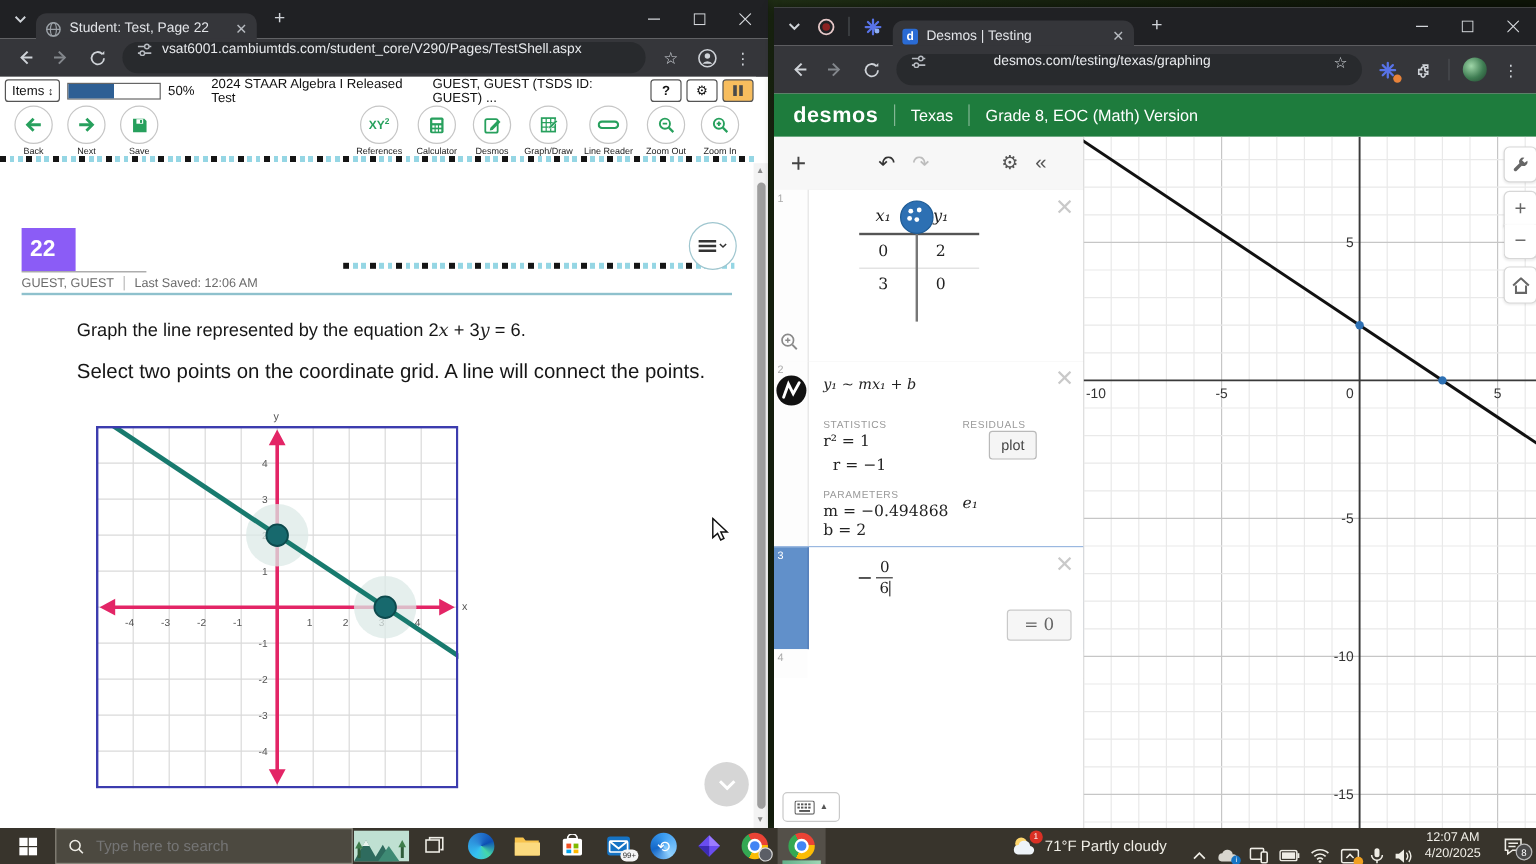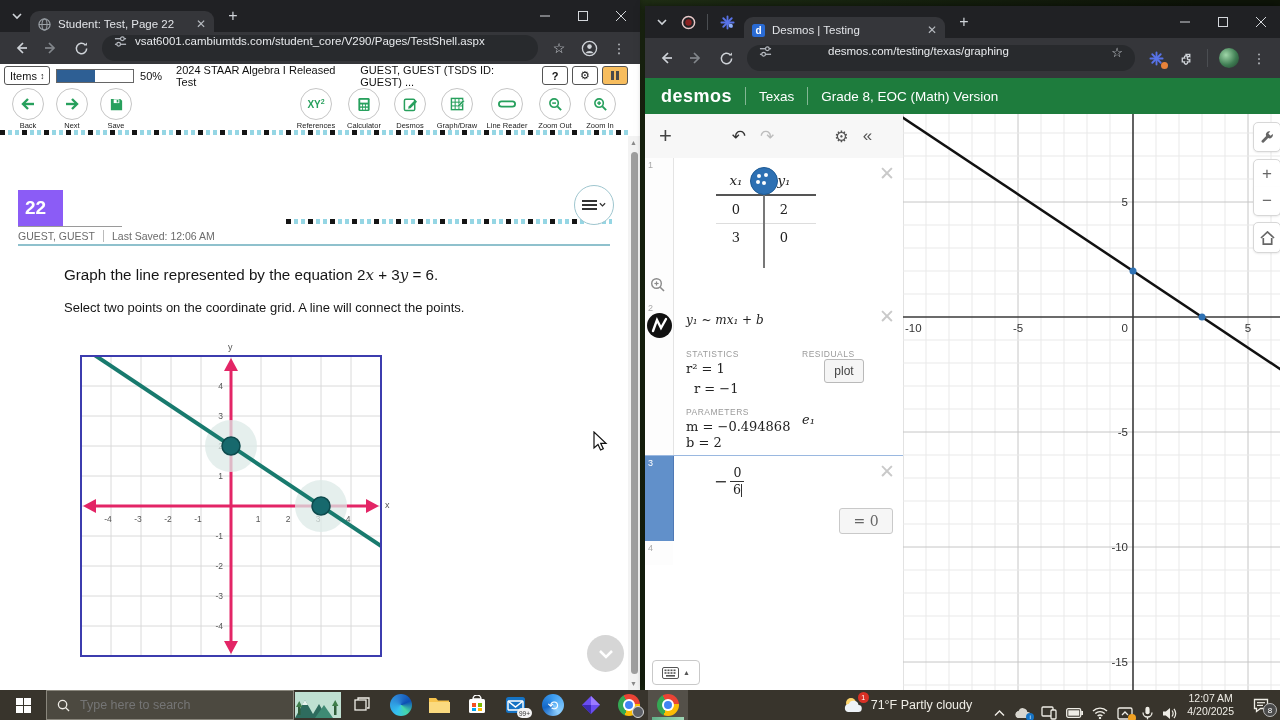--- a/index.html
+++ b/index.html
@@ -315,21 +315,21 @@
     <span>
         <svg width="7" height="6" viewBox="0 0 8 6">
           <path d="M1 1l3 3 3-3" fill="none" stroke="#333" stroke-width="1.4"></path>
         </svg>
       </span>
   </div>
 
   <div class="abs" style="left:64px;top:266px;width:540px;font-size:15.2px;color:#161616;">
     <span>Graph the line represented by the equation 2</span><i class="math" style="font-size:15px;">x</i><span> + 3</span><i class="math" style="font-size:15px;">y</i><span> = 6.</span>
   </div>
-  <div class="abs" style="left:64px;top:300px;width:540px;font-size:13px;color:#161616;">Select two points on the coordinate grid. A line will connect the points.</div>
+  <div class="abs" style="left:64px;top:300px;width:540px;font-size:17px;color:#161616;">Select two points on the coordinate grid. A line will connect the points.</div>
 
   <svg id="staar-svg" class="abs" width="302" height="302" style="left:80px;top:355px;background:#fff;">
       <line x1="1" y1="0" x2="1" y2="302" stroke="#dadada" stroke-width="1"></line>
       <line x1="0" y1="301" x2="302" y2="301" stroke="#dadada" stroke-width="1"></line>
       <line x1="31" y1="0" x2="31" y2="302" stroke="#dadada" stroke-width="1"></line>
       <line x1="0" y1="271" x2="302" y2="271" stroke="#dadada" stroke-width="1"></line>
       <line x1="61" y1="0" x2="61" y2="302" stroke="#dadada" stroke-width="1"></line>
       <line x1="0" y1="241" x2="302" y2="241" stroke="#dadada" stroke-width="1"></line>
       <line x1="91" y1="0" x2="91" y2="302" stroke="#dadada" stroke-width="1"></line>
       <line x1="0" y1="211" x2="302" y2="211" stroke="#dadada" stroke-width="1"></line>

